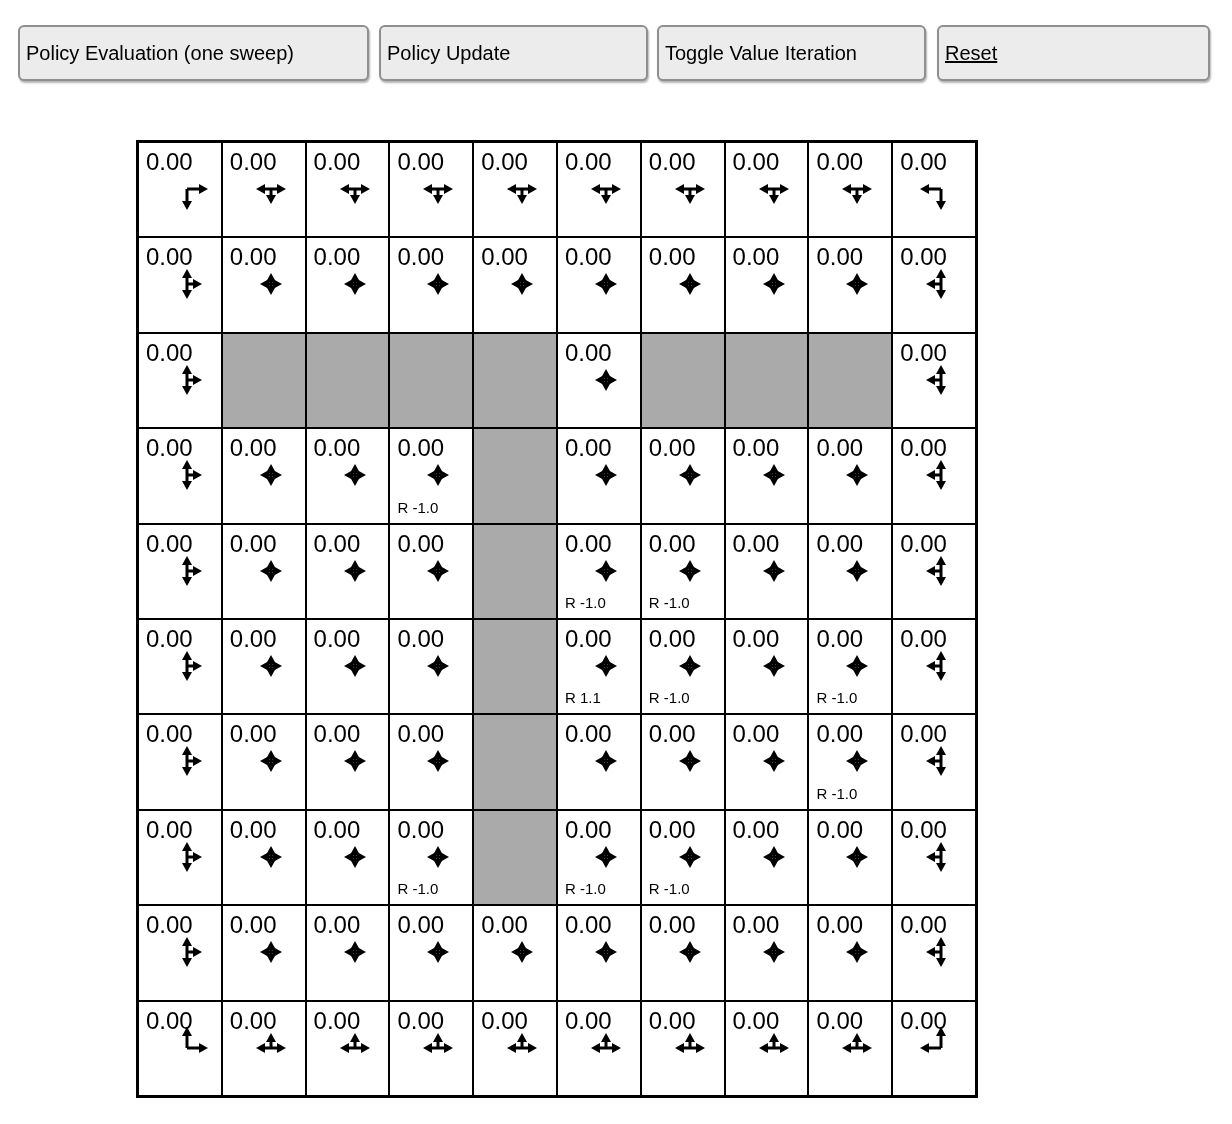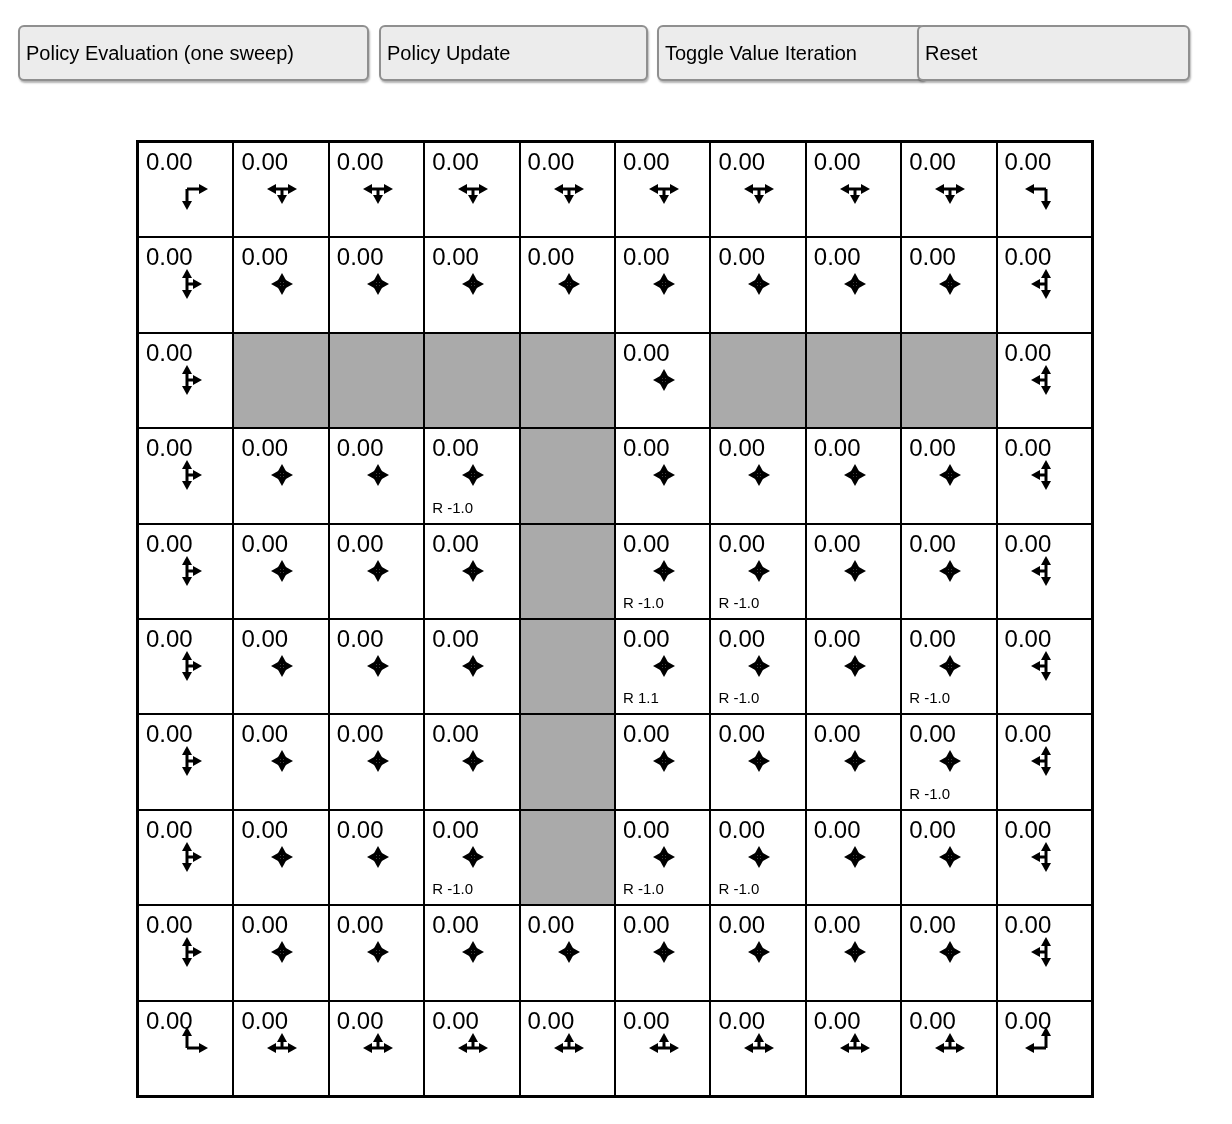--- a/index.html
+++ b/index.html
@@ -18,25 +18,25 @@
     border-radius: 6px;
     font-family: "Liberation Sans", sans-serif;
     font-size: 20px; color: #000;
     box-shadow: 1px 2px 2px rgba(0,0,0,0.30);
     cursor: pointer;
     text-align: left;
   }
   #btn-eval   { left: 18px;  width: 351px; }
   #btn-update { left: 379px; width: 269px; }
   #btn-toggle { left: 657px; width: 269px; }
-  #btn-reset  { left: 917px; width: 273px; }
+  #btn-reset  { left: 937px; width: 273px; text-decoration: underline; }
 
   .gridworld {
     position: absolute; left: 136px; top: 140px;
-    width: 958px; height: 958px;
+    width: 842px; height: 958px;
     box-sizing: border-box;
     border: 2px solid #000;
     display: grid;
     grid-template-columns: repeat(10, 1fr);
     grid-template-rows: repeat(10, 1fr);
     background: #fff;
   }
   .cell {
     position: relative;
     border: 1px solid #000;

